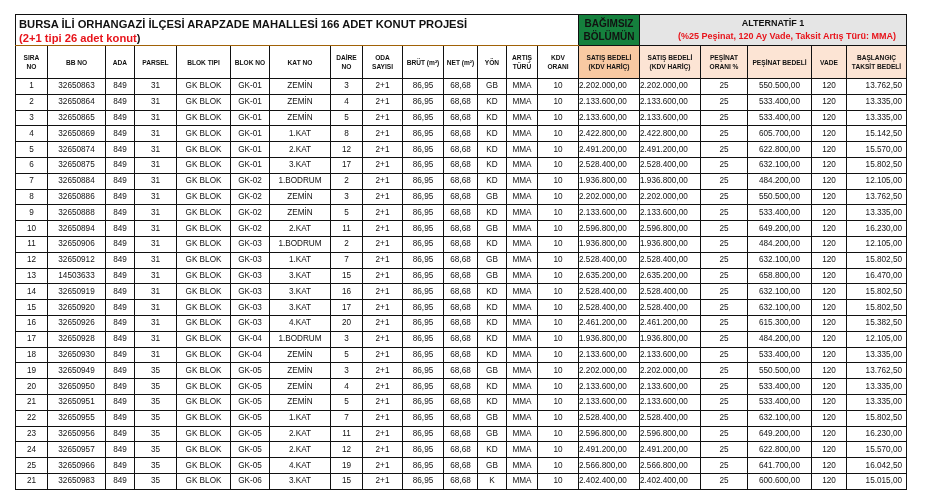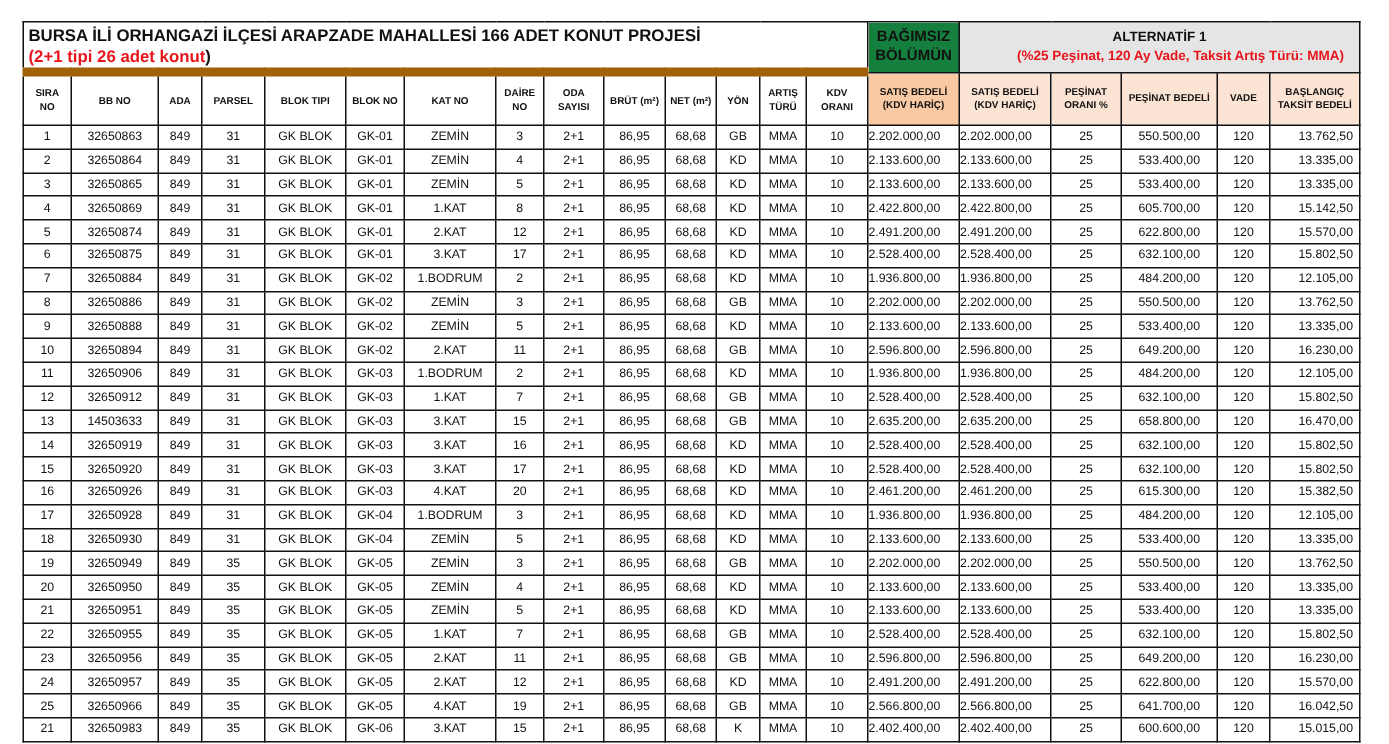--- a/index.html
+++ b/index.html
@@ -2,21 +2,21 @@
 <html><head>
 <meta charset="utf-8">
 <style>
   html, body { margin: 0; padding: 0; background: #ffffff; }
   body { width: 926px; height: 496px; position: relative; overflow: hidden;
          font-family: "Liberation Sans", sans-serif; color: #111; }
   table { position: absolute; left: 15px; top: 14px; border-collapse: collapse;
           table-layout: fixed; width: 891px; }
   td, th { border: 1px solid #111; padding: 0; text-align: center; vertical-align: middle;
            overflow: hidden; white-space: nowrap; }
-  .title-cell { text-align: left; padding: 2px 0 0 3px; border-bottom: 6px solid #a16207; vertical-align: top; }
+  .title-cell { text-align: left; padding: 2px 0 0 3px; border-bottom: 1px solid #a16207; vertical-align: top; }
   .title-main { font-weight: bold; font-size: 11.2px; color: #111; line-height: 14px; }
   .title-sub { font-weight: bold; font-size: 11.2px; color: #e8141b; line-height: 14px; }
   .title-sub .paren { color: #111; }
   .bag-cell { background: #15803d; font-weight: bold; font-size: 10px; line-height: 13px; }
   .alt-cell { background: #e5e5e5; font-weight: bold; font-size: 9px; line-height: 13px; }
   .alt-sub { color: #e8141b; padding-left: 28px; }
   tr.head th { height: 32px; font-size: 6.6px; font-weight: bold; line-height: 9px; white-space: normal; }
   tr.head th.orange { background: #f8c9a2; }
   tr.head th.peach { background: #fce4d4; }
   tr.row td { height: 14.8px; font-size: 8.2px; line-height: 10px; }

